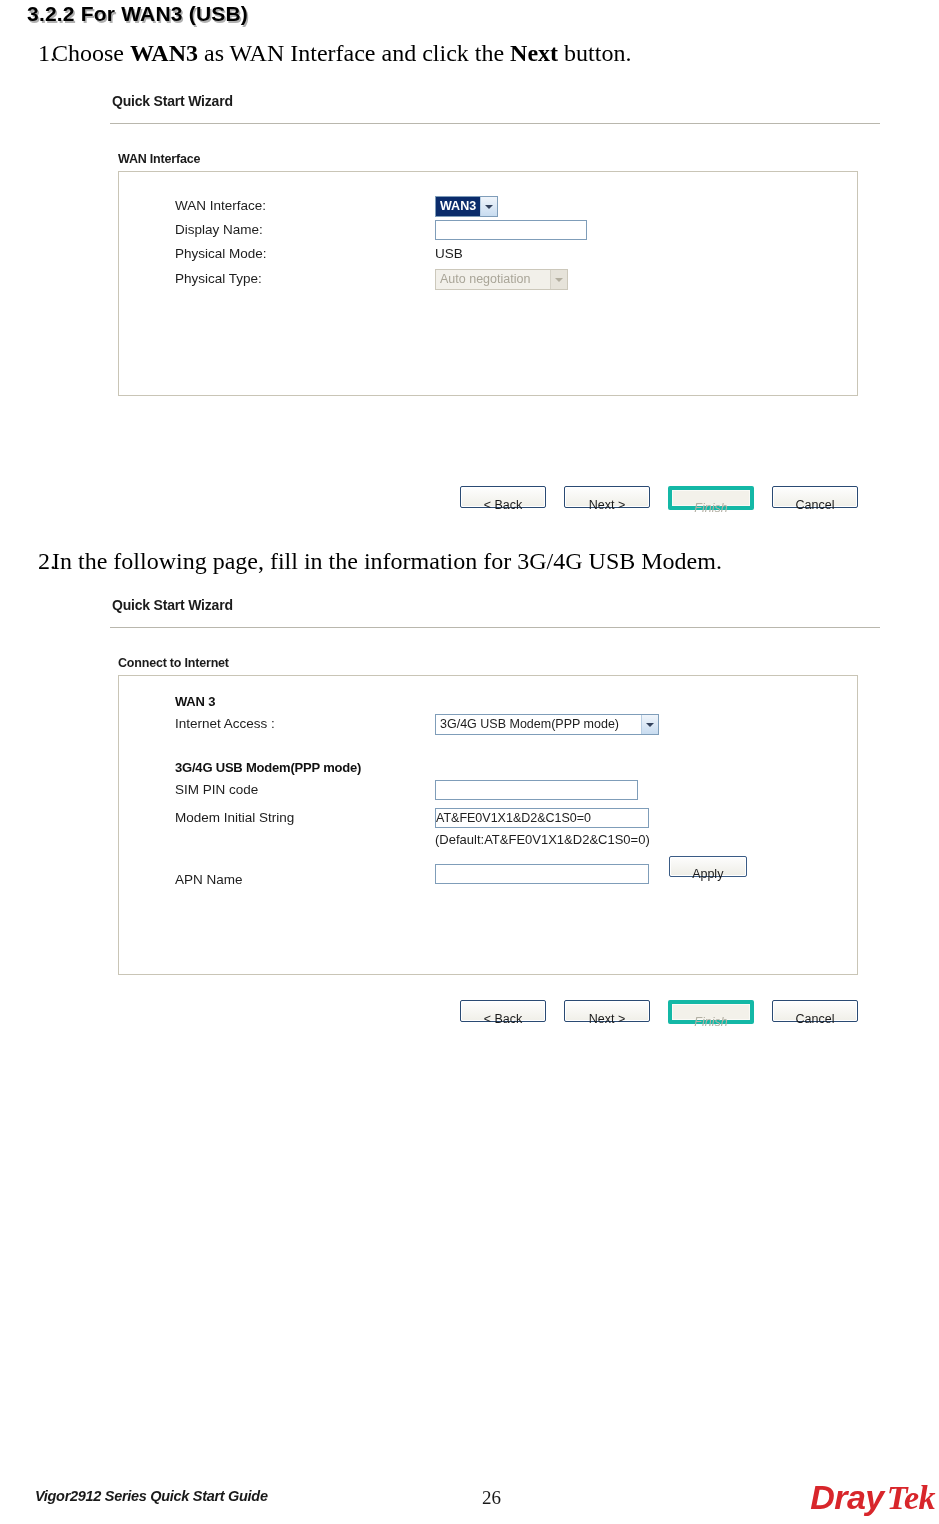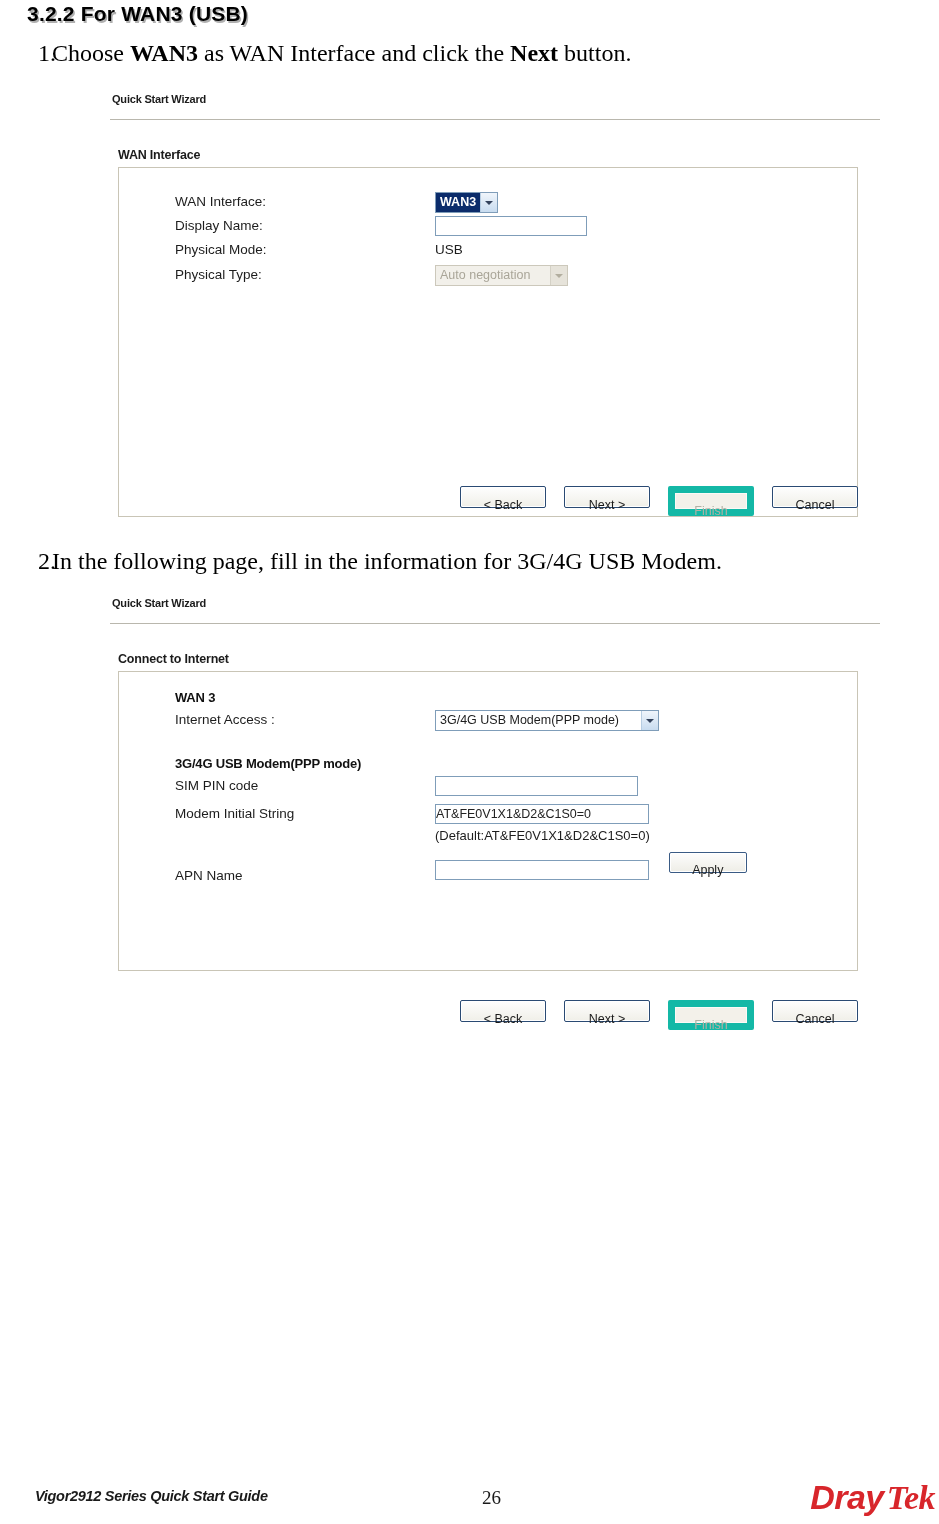--- a/index.html
+++ b/index.html
@@ -52,21 +52,21 @@
   .shot {
     position: absolute;
     background: #ffffff;
     font-family: "Liberation Sans", sans-serif;
     color: #000;
   }
   #shot1 { left: 100px; top: 88px; width: 790px; height: 430px; }
   #shot2 { left: 100px; top: 592px; width: 790px; height: 440px; }
 
   .shot-title {
-    font-size: 11px;
+    font-size: 14px;
     font-weight: bold;
     color: #1b1b1b;
     letter-spacing: -.2px;
     margin: 5px 0 0 12px;
   }
   .shot-rule {
     height: 1px;
     background: #b9b7ad;
     margin: 14px 10px 0 10px;
   }
@@ -79,21 +79,21 @@
     margin: 28px 0 5px 18px;
   }
 
   .panel-box {
     position: relative;
     margin: 0 32px 0 18px;
     border: 1px solid #c9c5b6;
     background: #fff;
     box-sizing: border-box;
   }
-  #shot1 .panel-box { height: 350px; }
+  #shot1 .panel-box { height: 225px; }
   #shot2 .panel-box { height: 300px; }
 
   .form-row {
     position: relative;
     height: 20px;
     margin-left: 56px;
     font-size: 13.5px;
     color: #1d1d1d;
   }
   .form-row .lbl {
@@ -215,23 +215,24 @@
     font-size: 12.5px;
     color: #1b1b1b;
     border: 1px solid #2a4a73;
     border-radius: 2px;
     background: linear-gradient(#fefefe, #f0efe8);
     box-shadow: inset 0 0 0 1px #ffffff;
     padding: 8px 8px;
   }
   .btn.disabled {
     color: #b3b0a4;
-    border: 7px solid #14b8a6;
+    border: 4px solid #14b8a6;
     background: #f3f1ea;
     box-shadow: inset 0 0 0 1px #fbfaf6;
+    font-style: italic;
   }
   .btn.apply {
     min-width: 78px;
     height: 21px;
     line-height: 19px;
     border: 1px solid #3a5b85;
     background: linear-gradient(#fdfdfd, #eeede6);
   }
 
   

